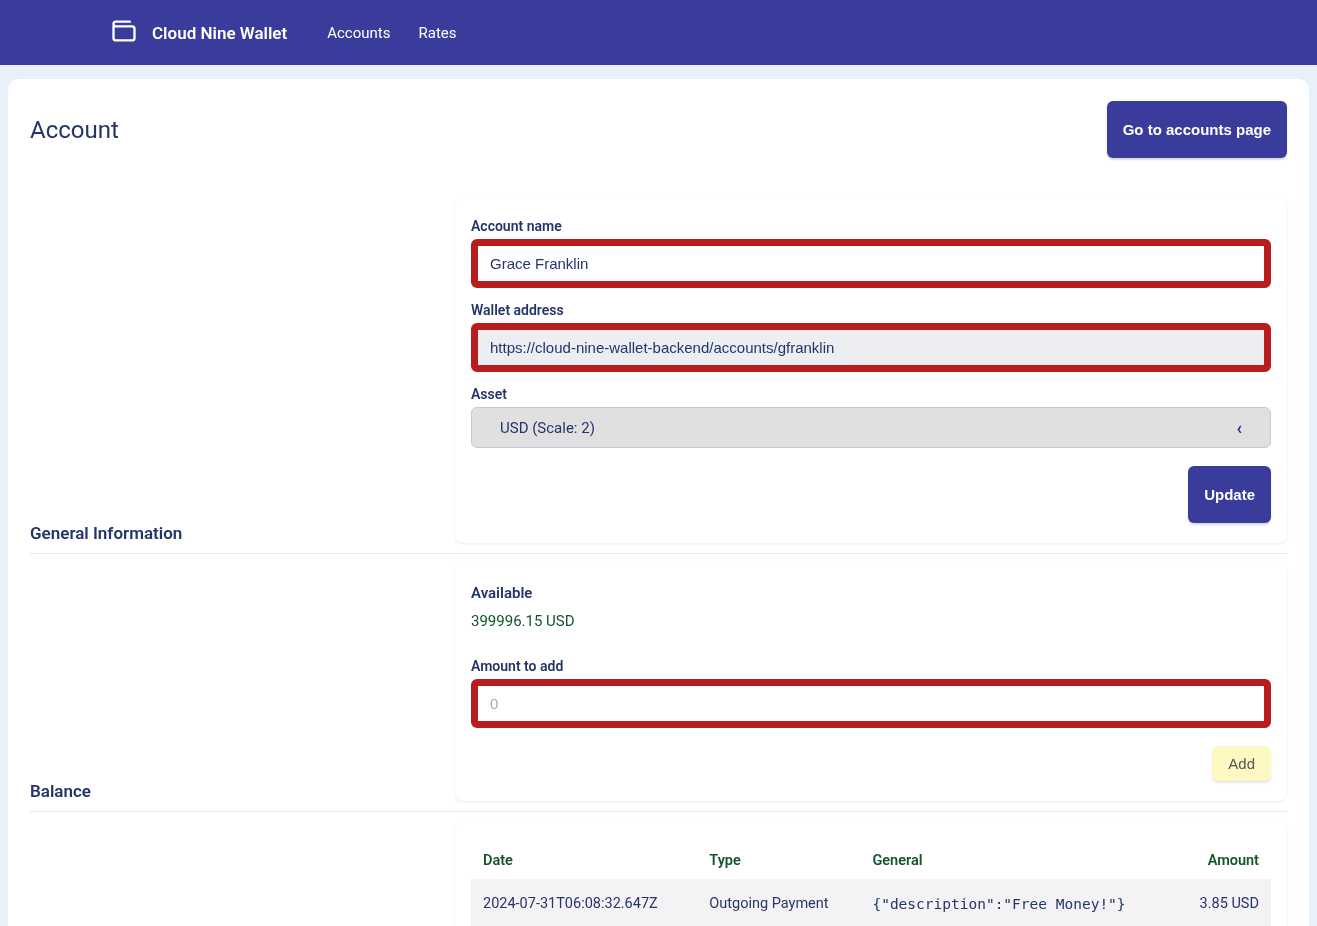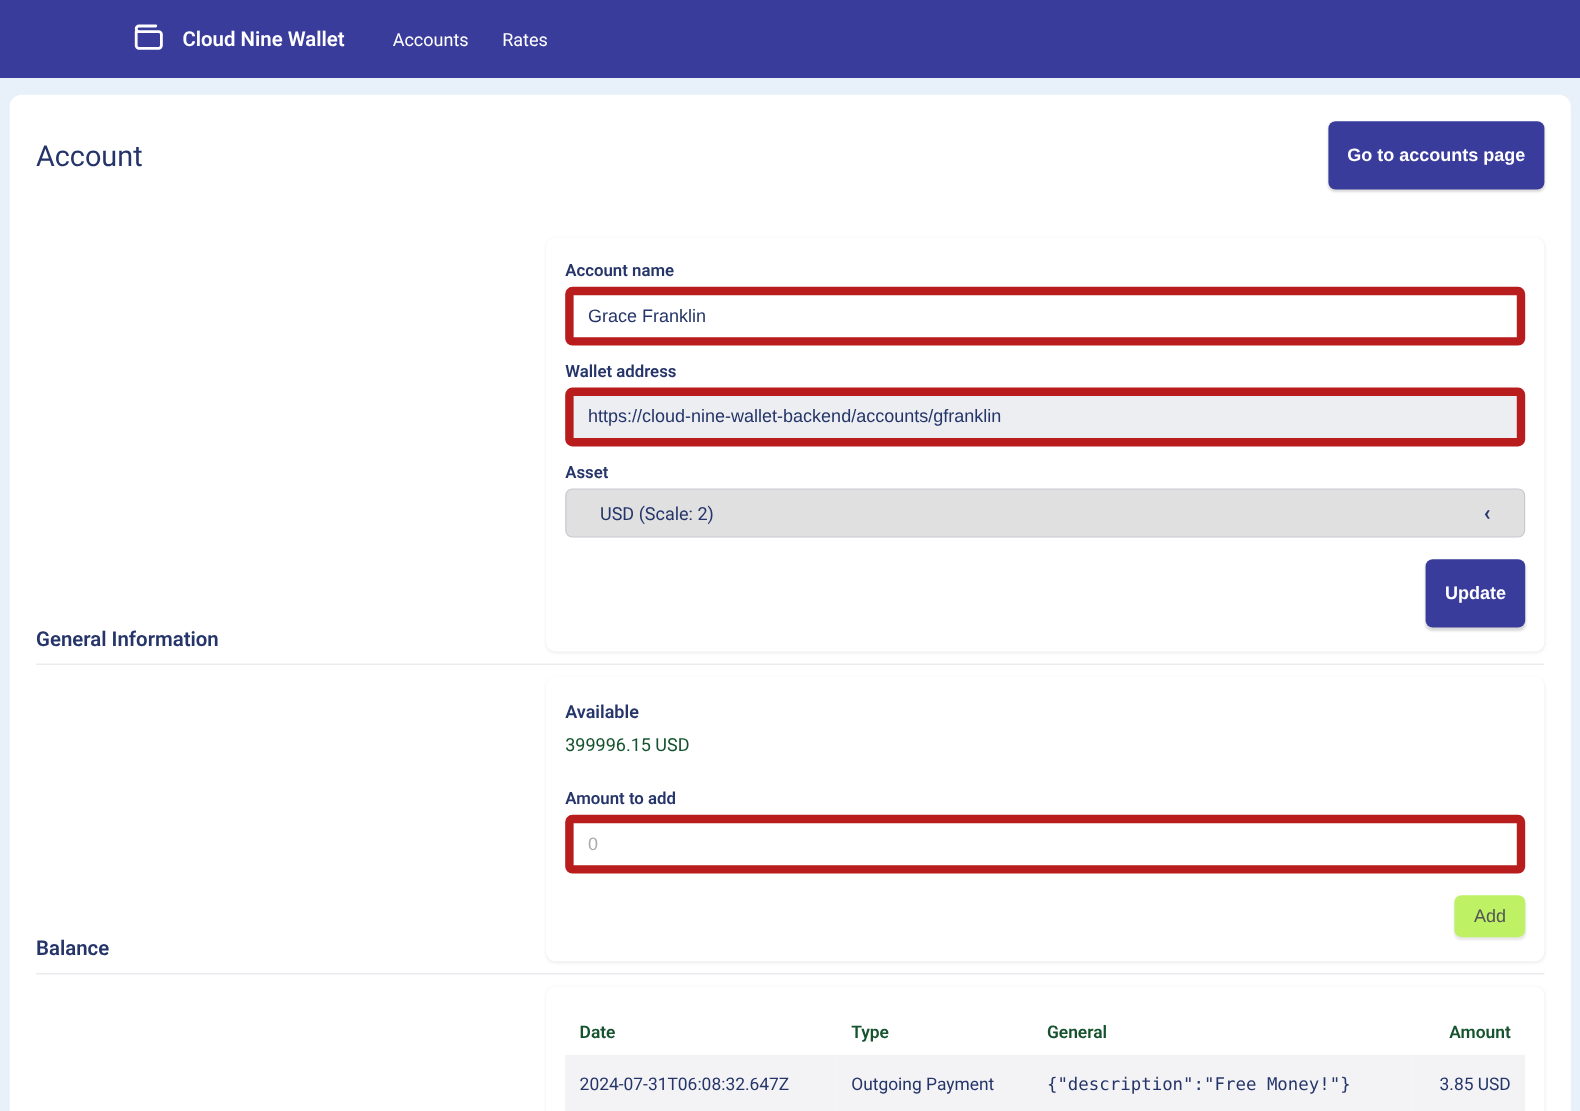--- a/index.html
+++ b/index.html
@@ -73,21 +73,21 @@
       color: #fff;
       border: none;
       padding: 20px 16px;
       border-radius: 6px;
       font-weight: 600;
       font-size: 15px;
       cursor: pointer;
       box-shadow: 0 2px 2px rgba(0,0,0,0.15);
     }
     .btn-secondary {
-      background: #bef264;
+      background: #fef9c3;
       color: #555;
       border: none;
       padding: 9px 16px;
       border-radius: 6px;
       font-weight: 500;
       font-size: 15px;
       cursor: pointer;
       box-shadow: 0 2px 2px rgba(0,0,0,0.1);
     }
     .section {

